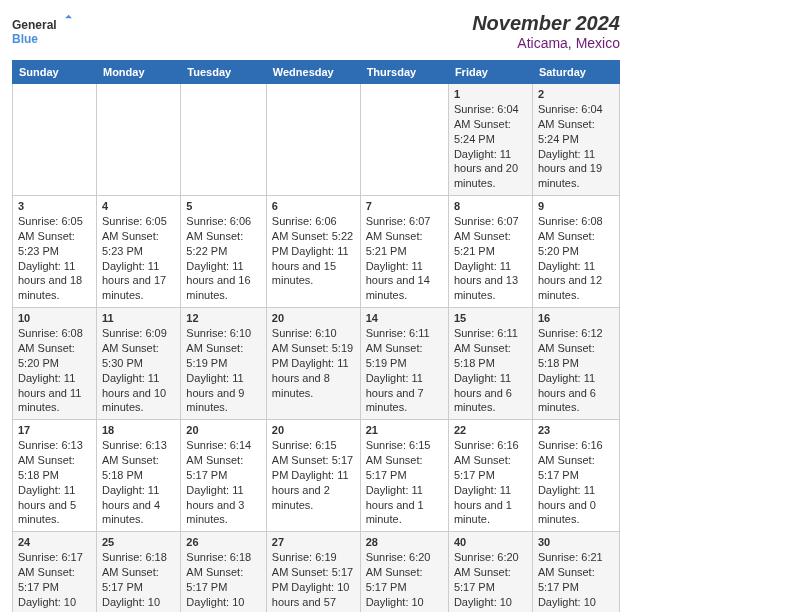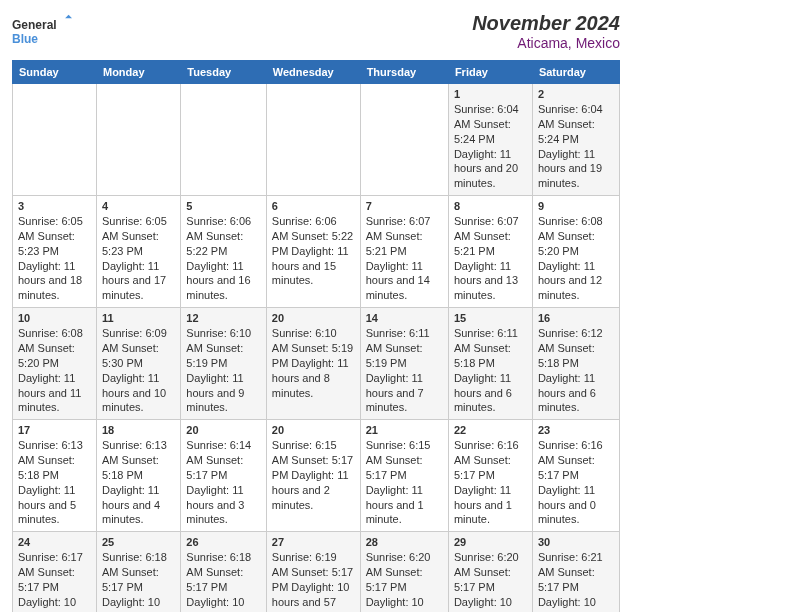--- a/index.html
+++ b/index.html
@@ -290,21 +290,21 @@
 Sunset: 5:17 PM
 Daylight: 10 hours and 57 minutes.</div>
           </td>
           <td>
             <span class="day-num">28</span>
             <div class="day-detail">Sunrise: 6:20 AM
 Sunset: 5:17 PM
 Daylight: 10 hours and 56 minutes.</div>
           </td>
           <td>
-            <span class="day-num">29</span>
+            <span class="day-num">40</span>
             <div class="day-detail">Sunrise: 6:20 AM
 Sunset: 5:17 PM
 Daylight: 10 hours and 56 minutes.</div>
           </td>
           <td>
             <span class="day-num">30</span>
             <div class="day-detail">Sunrise: 6:21 AM
 Sunset: 5:17 PM
 Daylight: 10 hours and 55 minutes.</div>
           </td>

